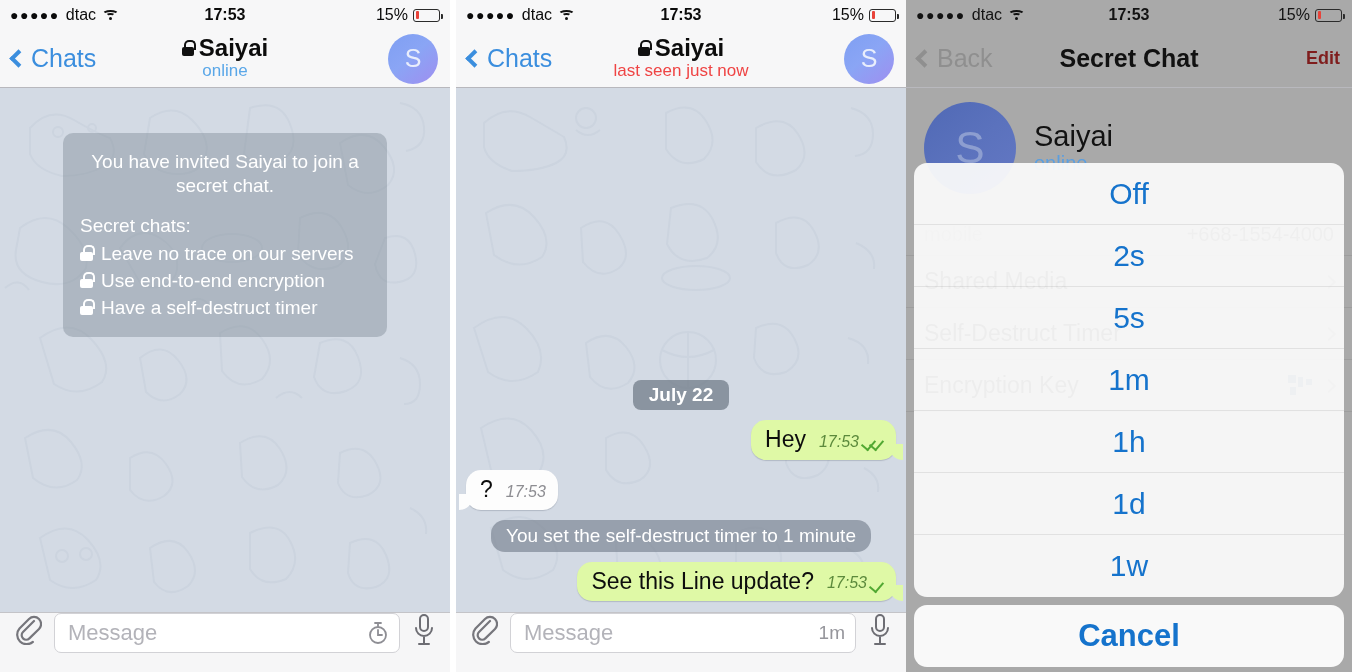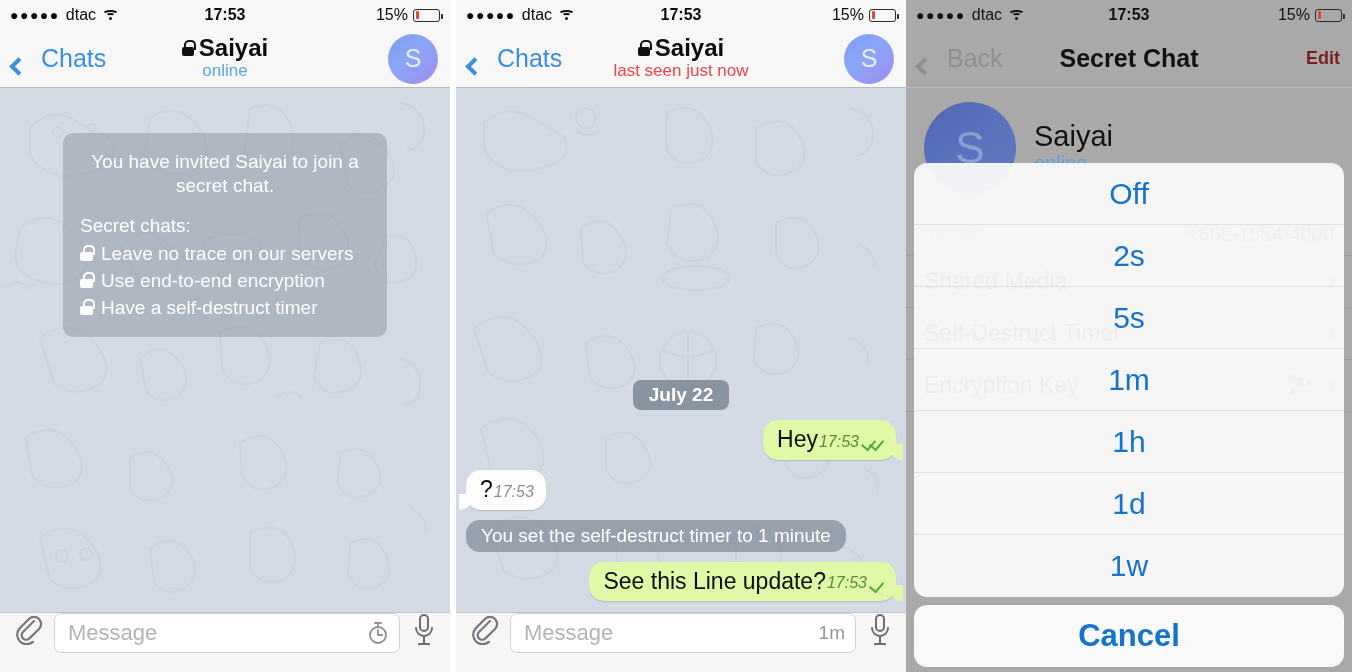--- a/index.html
+++ b/index.html
@@ -31,21 +31,21 @@
   .sb-right { margin-left:auto; display:flex; align-items:center; gap:5px; z-index:2; }
   .batt { width:27px; height:13px; border:1.5px solid #2b2b2b; border-radius:3px;
     position:relative; padding:1.5px; }
   .batt::after { content:""; position:absolute; right:-4px; top:4px; width:2.5px;
     height:5px; background:#2b2b2b; border-radius:0 1px 1px 0; }
   .batt span { display:block; height:100%; background:#e8433a; border-radius:1px; }
 
   
   .navbar { position:relative; height:58px; background:#f7f7f8; display:flex;
     align-items:center; padding:0 12px; border-bottom:1px solid #b8b8bd; z-index:5; }
-  .nav-back { display:flex; align-items:flex-end; gap:16px; color:#3b8ede; font-size:25px; cursor:pointer; }
+  .nav-back { display:flex; align-items:center; gap:6px; color:#3b8ede; font-size:25px; cursor:pointer; }
   .chev { width:13px; height:13px; border-left:4px solid currentColor;
     border-bottom:4px solid currentColor; transform:rotate(45deg); display:inline-block; }
   .nav-center { position:absolute; left:0; right:0; text-align:center; pointer-events:none; }
   .nav-title { font-size:24px; font-weight:bold; color:#0c0c0c; display:flex;
     align-items:center; justify-content:center; gap:5px; line-height:1.05; }
   .lock { width:12px; height:16px; position:relative; display:inline-block; }
   .lock::before { content:""; position:absolute; left:2px; top:0; width:8px; height:8px;
     border:2.2px solid #111; border-bottom:none; border-radius:5px 5px 0 0; }
   .lock::after { content:""; position:absolute; left:0; bottom:0; width:12px; height:9px;
     background:#111; border-radius:2px; }
@@ -77,24 +77,24 @@
   .wlock::before { content:""; position:absolute; left:2.5px; top:0; width:8px; height:8px;
     border:2.3px solid #fff; border-bottom:none; border-radius:5px 5px 0 0; }
   .wlock::after { content:""; position:absolute; left:0; bottom:1px; width:13px; height:9px;
     background:#fff; border-radius:2px; }
 
   .datepill { align-self:center; background:rgba(110,120,133,.72); color:#fff;
     font-size:19px; font-weight:bold; padding:4px 16px; border-radius:8px; }
   .row { display:flex; margin-top:10px; }
   .row.out { justify-content:flex-end; }
   .row.in { justify-content:flex-start; }
-  .row.center { justify-content:flex-start; }
+  .row.center { justify-content:center; }
 
   .bub { position:relative; max-width:330px; padding:7px 12px 7px 14px;
-    border-radius:15px; display:flex; align-items:flex-end; gap:1px;
+    border-radius:15px; display:flex; align-items:flex-end; gap:13px;
     box-shadow:0 1px 1px rgba(60,70,85,.22); }
   .bub .txt { font-size:23px; color:#0d0d0d; line-height:1.12; }
   .bub .meta { display:flex; align-items:center; gap:4px; font-size:16px;
     font-style:italic; padding-bottom:2px; }
   .bub.out { background:#dff9a6; }
   .bub.out .meta { color:#5c8a3c; }
   .bub.in { background:#fdfdfd; }
   .bub.in .meta { color:#8d8d92; }
   .bub.out::after { content:""; position:absolute; right:-7px; bottom:0; width:14px;
     height:16px; background:#dff9a6; border-bottom-left-radius:16px; }

